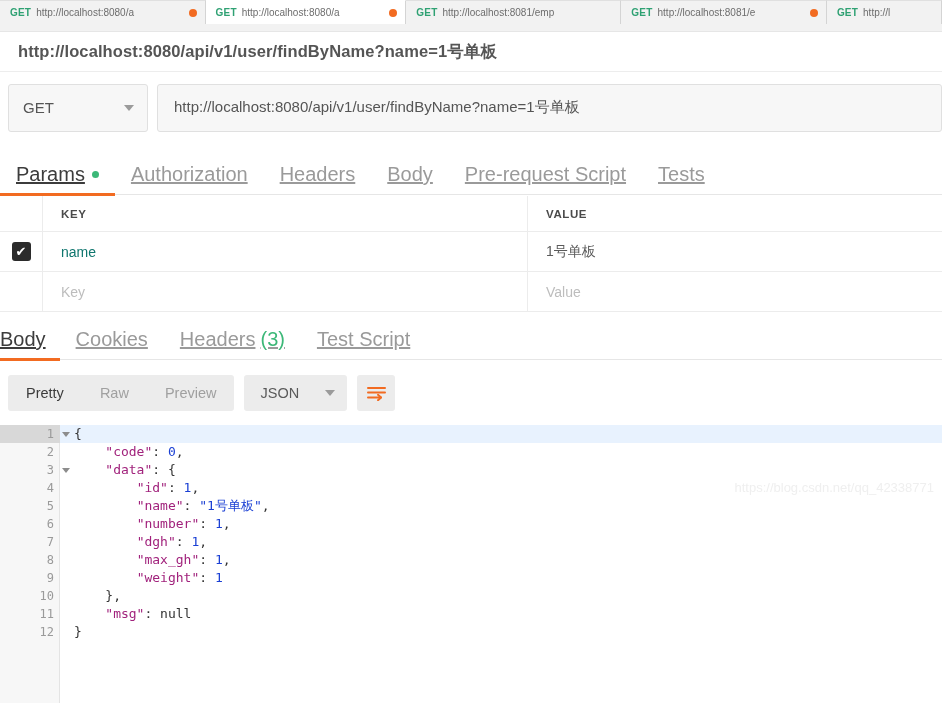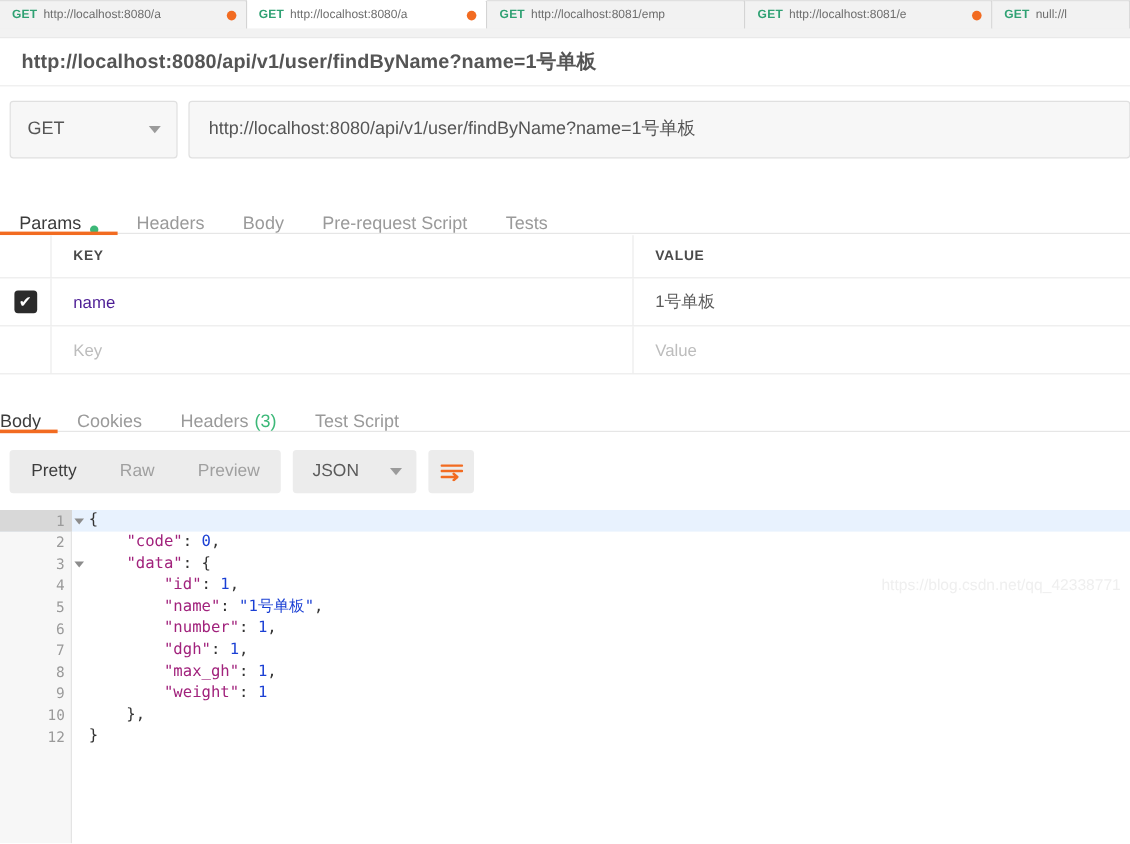--- a/index.html
+++ b/index.html
@@ -108,25 +108,26 @@
 
   
   .req-tabs {
     position: absolute; left: 0; top: 155px; width: 942px; height: 40px;
     display: flex; align-items: center;
     border-bottom: 1px solid #e6e6e6;
     background: #fff;
   }
   .rtab {
     height: 40px;
-    display: flex; align-items: flex-end;
-    font-size: 15px; color: #9a9a9a;
+    display: flex; align-items: center;
+    font-size: 20px; color: #9a9a9a;
     padding: 0 16px;
     position: relative;
     white-space: nowrap;
+    text-decoration: underline;
   }
   .rtab.active { color: #3c3c3c; }
   .rtab.active::after {
     content: ""; position: absolute; left: 0; right: 0; bottom: -1px;
     height: 3px; background: #f26b21;
   }
   .rtab .gdot {
     width: 7px; height: 7px; border-radius: 50%;
     background: #3cb878; margin-left: 7px;
   }
@@ -148,21 +149,21 @@
     width: 19px; height: 19px;
     background: #2b2b2b; border-radius: 3px;
     display: flex; align-items: center; justify-content: center;
     color: #fff; font-size: 13px; line-height: 1;
   }
   .pkey {
     width: 485px; flex: none;
     display: flex; align-items: center;
     padding-left: 18px;
     border-right: 1px solid #ececec;
-    font-size: 14px; color: #4c1d95;
+    font-size: 14px; color: #0f766e;
     overflow: hidden; white-space: nowrap;
   }
   .pval {
     flex: 1 1 auto;
     display: flex; align-items: center;
     padding-left: 18px;
     font-size: 14px; color: #5a5a5a;
     overflow: hidden; white-space: nowrap;
   }
   .prow.head .pkey, .prow.head .pval {
@@ -272,41 +273,44 @@
         <span class="method">GET</span>
         <span class="turl">http://localhost:8081/emp</span>
       </div>
       <div class="tab" style="width: 215px;">
         <span class="method">GET</span>
         <span class="turl">http://localhost:8081/e</span>
         <span class="dot"></span>
       </div>
       <div class="tab" style="width: 120px;">
         <span class="method">GET</span>
-        <span class="turl">null://l</span>
+        <span class="turl">http://l</span>
       </div>
     </div>
   <div class="tabbar-under"></div>
 
   <div class="req-title">
     <span>http://localhost:8080/api/v1/user/findByName?name=1号单板</span>
   </div>
 
   <div class="urlbar">
     <div class="method-select">
       <span class="mlabel">GET</span>
       <span class="caret"></span>
     </div>
     <div class="url-input">http://localhost:8080/api/v1/user/findByName?name=1号单板</div>
   </div>
 
   <div class="req-tabs" id="req-tabs">
       <div class="rtab active">
         <span>Params</span>
         <span class="gdot"></span>
+      </div>
+      <div class="rtab">
+        <span>Authorization</span>
       </div>
       <div class="rtab">
         <span>Headers</span>
       </div>
       <div class="rtab">
         <span>Body</span>
       </div>
       <div class="rtab">
         <span>Pre-request Script</span>
       </div>
@@ -408,20 +412,24 @@
         </div>
         <div class="cline">
           <div class="lnum">9</div>
           <div class="ctext"><span class="p">        </span><span class="k">"weight"</span><span class="p">: </span><span class="n">1</span></div>
         </div>
         <div class="cline">
           <div class="lnum">10</div>
           <div class="ctext"><span class="p">    },</span></div>
         </div>
         <div class="cline">
+          <div class="lnum">11</div>
+          <div class="ctext"><span class="p">    </span><span class="k">"msg"</span><span class="p">: null</span></div>
+        </div>
+        <div class="cline">
           <div class="lnum">12</div>
           <div class="ctext"><span class="p">}</span></div>
         </div>
       </div>
   </div>
 
   <div class="watermark">https://blog.csdn.net/qq_42338771</div>
 </div>
 
 </body></html>

